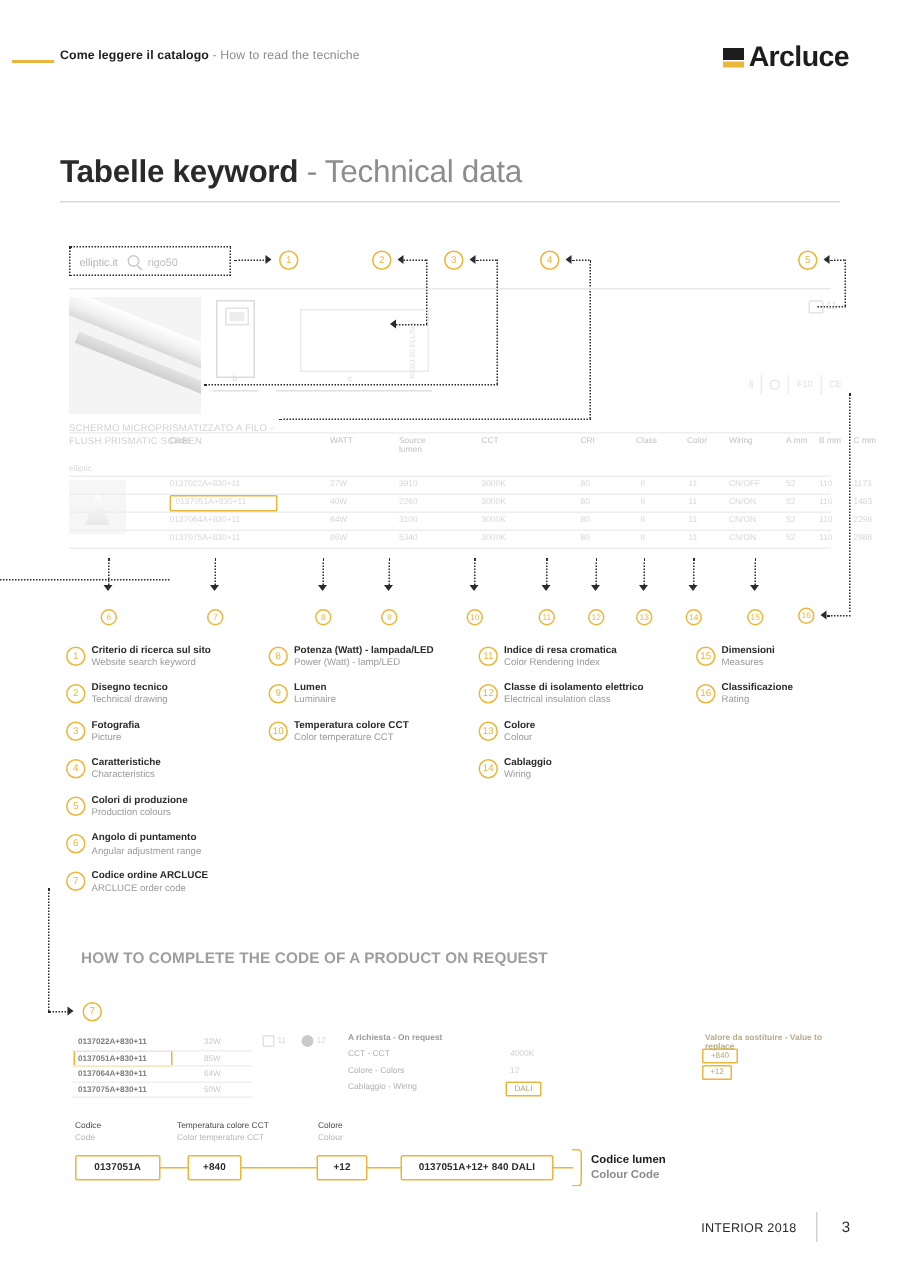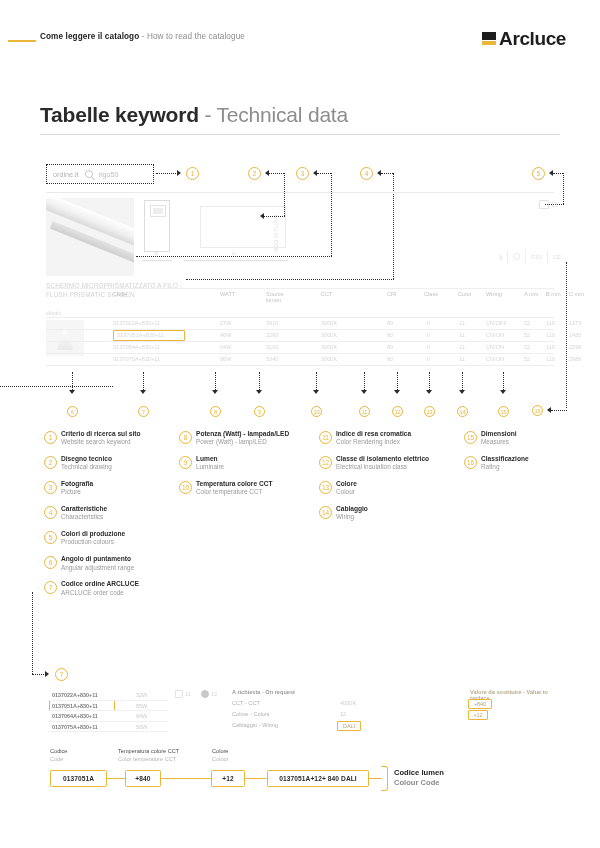--- a/index.html
+++ b/index.html
@@ -161,40 +161,40 @@
   .foot .pg { font-size: 10px; color: #2b2b2b; width: 12px; text-align: center; }
 </style>
 </head>
 <body>
 
 <div class="page">
 
   <div class="hdr">
     <div class="hdr-rule"></div>
     <div class="hdr-txt">
-      <b>Come leggere il catalogo</b><span> - </span><span>How to read the catalogue</span>
+      <b>Come leggere il catalogo</b><span> - </span><span>How to read the tecniche</span>
     </div>
     <div class="logo">
       <span class="logo-mark">
           <i class="b"></i>
           <i class="y"></i>
         </span>
       <span class="logo-txt">Arcluce</span>
     </div>
   </div>
 
   <div class="title">
     <b>Tabelle keyword</b><span> - </span><span>Technical data</span>
   </div>
   <div class="title-rule"></div>
 
   <div class="diagram">
 
     <div class="searchbar">
-      <span class="site">ordine.it</span>
+      <span class="site">elliptic.it</span>
       <span class="mag"></span>
       <span class="kw">rigo50</span>
     </div>
     <div class="dsh-h" style="left:156px; top:23px; width:22px;"></div>
     <div class="arw right" style="left:177px; top:20px;"></div>
     <div class="cnum" style="left:186px; top:17px;">1</div>
 
     <div class="cnum" style="left:248px; top:17px;">2</div>
     <div class="arw left" style="left:265px; top:20px;"></div>
     <div class="dsh-h" style="left:269px; top:23px; width:15px;"></div>
@@ -481,20 +481,21 @@
       </div>
       <div class="lgitem">
         <span class="cnum">16</span>
         <div class="it">Classificazione</div>
         <div class="en">Rating</div>
       </div>
     </div>
   </div>
 
   <div class="sec2-title">
+    <div class="en">HOW TO COMPLETE THE CODE OF A PRODUCT ON REQUEST</div>
   </div>
 
   <div class="dsh-v" style="left:32px; top:592px; height:82px;"></div>
   <div class="dsh-h" style="left:32px; top:674px; width:14px;"></div>
   <div class="arw right" style="left:45px; top:671px;"></div>
   <div class="cnum" style="left:55px; top:668px;">7</div>
 
   <div class="minitbl">
     <div class="hl-mini"></div>
     <div class="mrow">
@@ -569,14 +570,19 @@
     <div class="bbox" style="left:163px; top:22px; width:34px;">+12</div>
     <div class="bbox" style="left:219px; top:22px; width:102px;">0137051A+12+ 840 DALI</div>
 
     <div class="brace" style="left:333px; top:18px; width:7px; height:25px;"></div>
     <div class="final" style="left:346px; top:20px;">
       <div class="it">Codice lumen</div>
       <div class="en">Colour Code</div>
     </div>
   </div>
 
+  <div class="foot">
+    <span class="lbl">INTERIOR 2018</span>
+    <span class="bar"></span>
+    <span class="pg">3</span>
+  </div>
 
 </div>
 
 </body></html>

